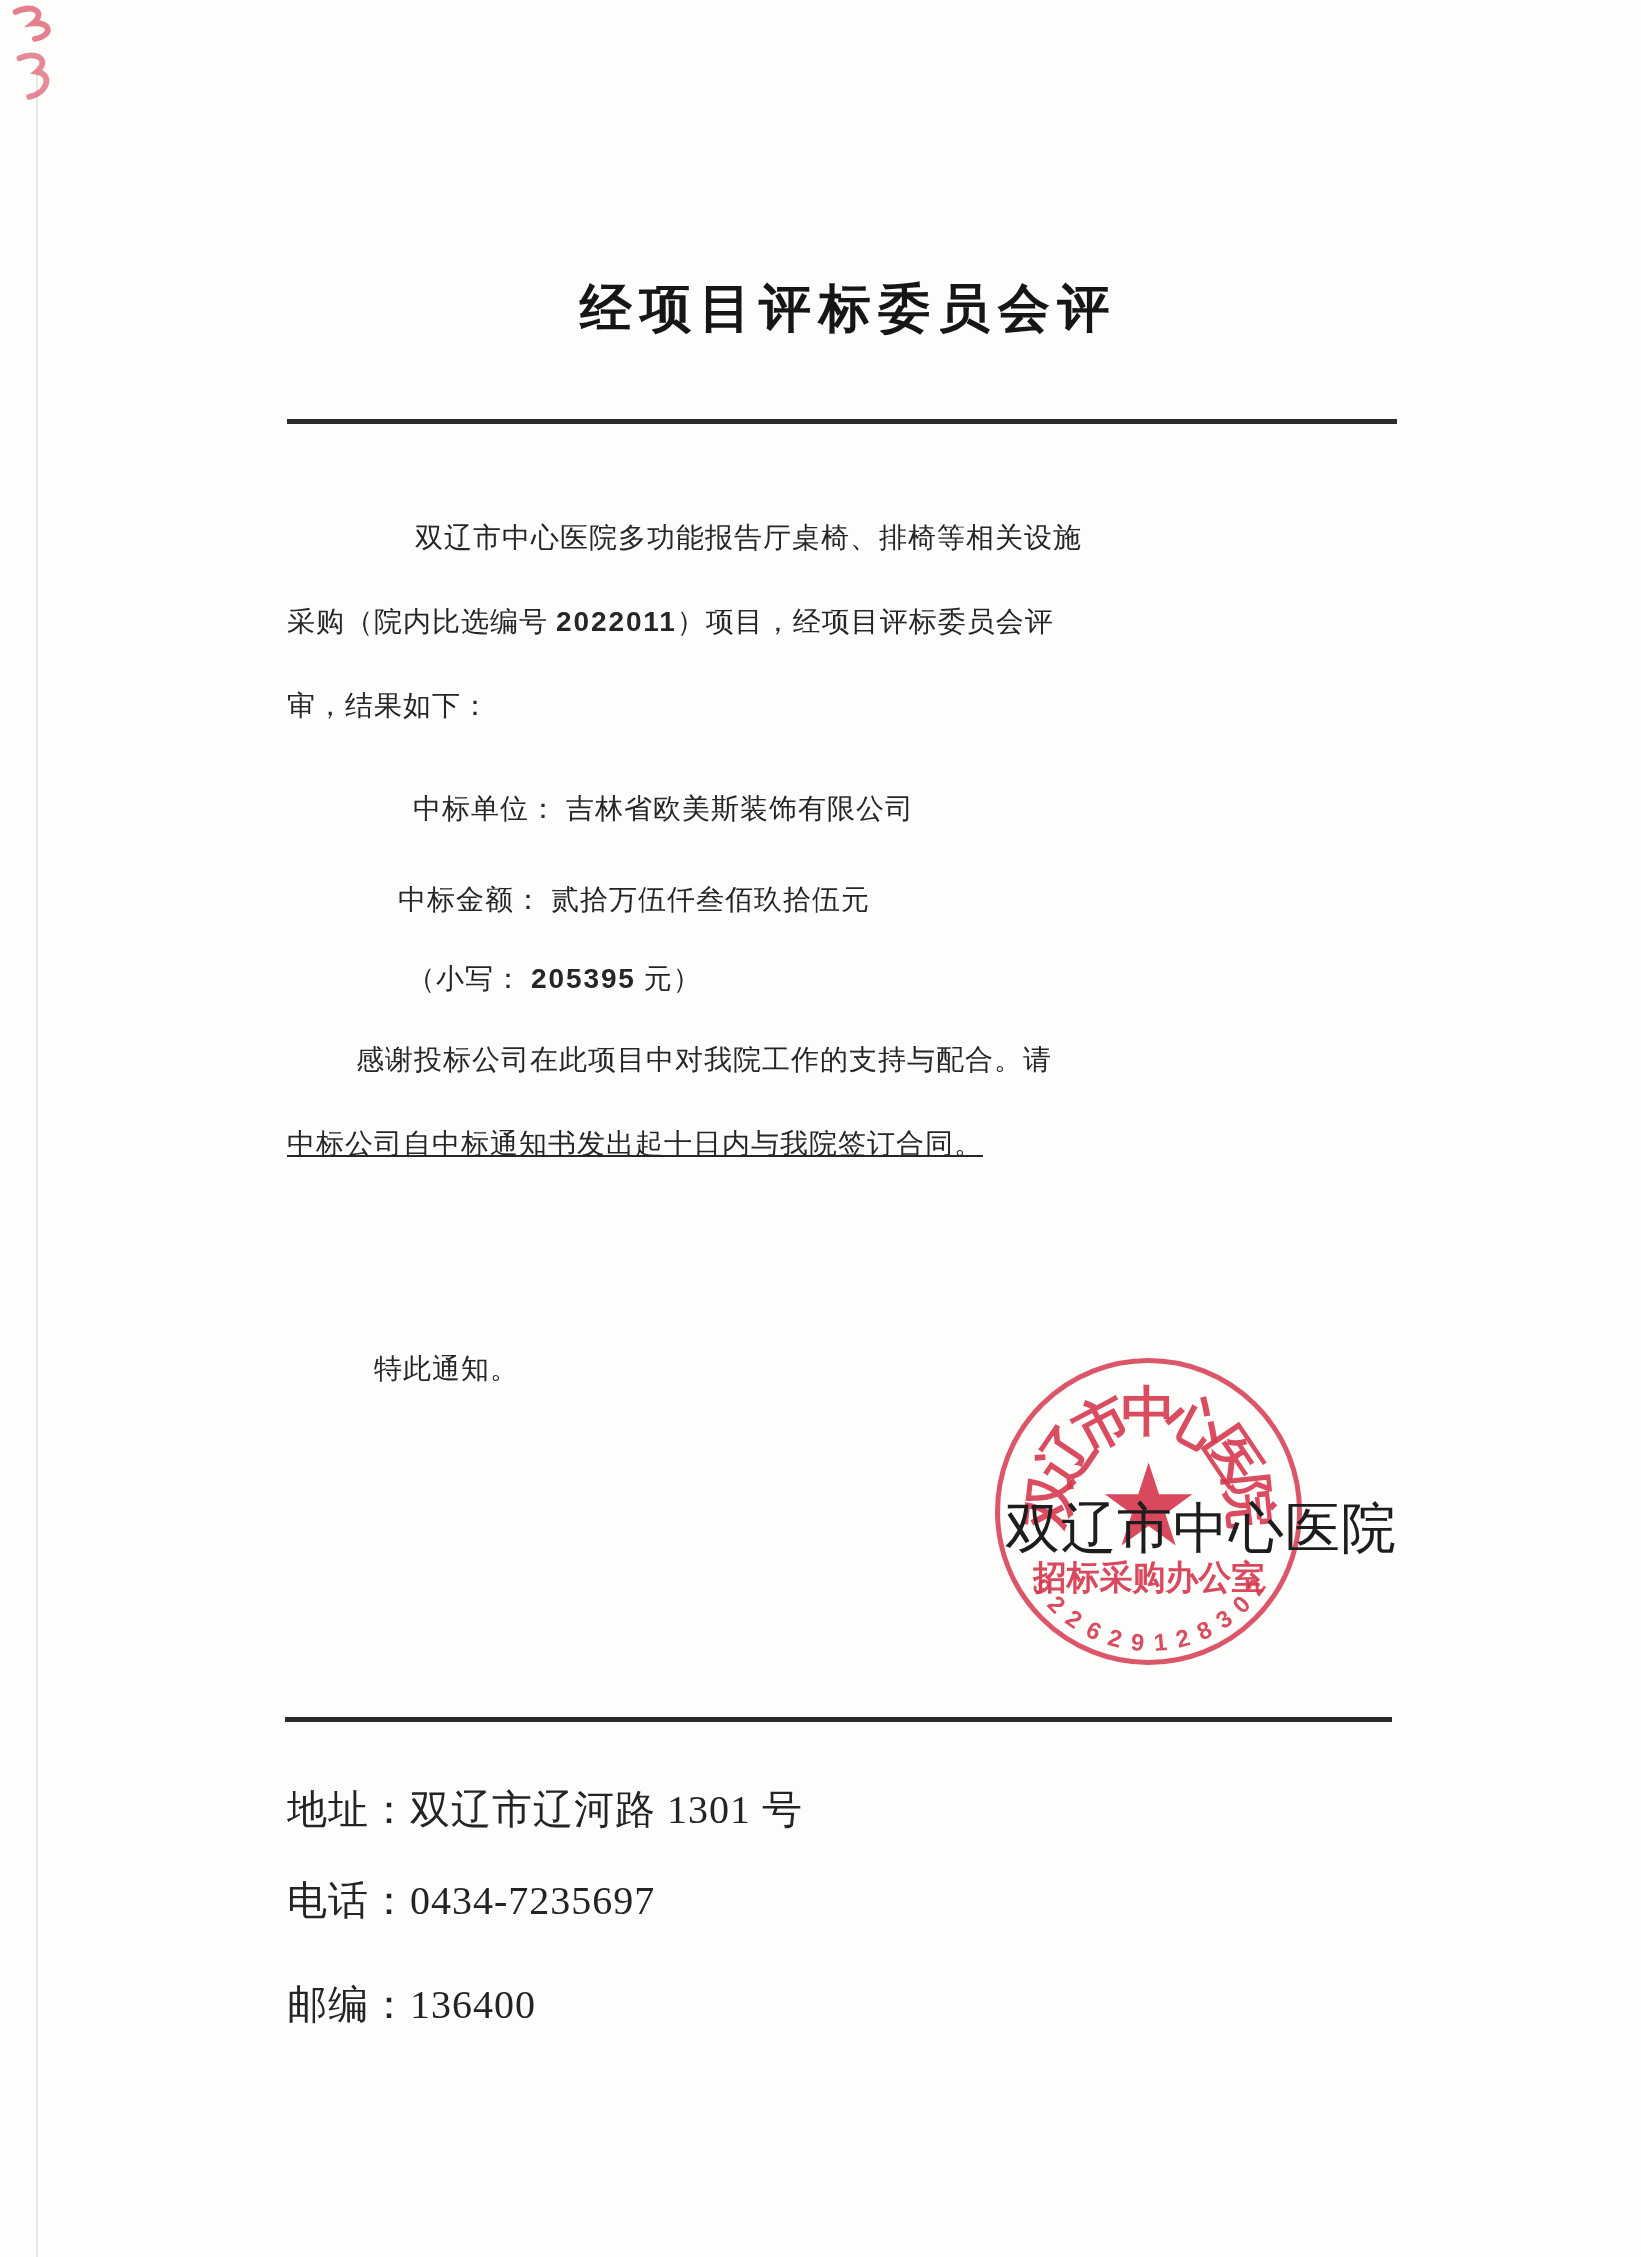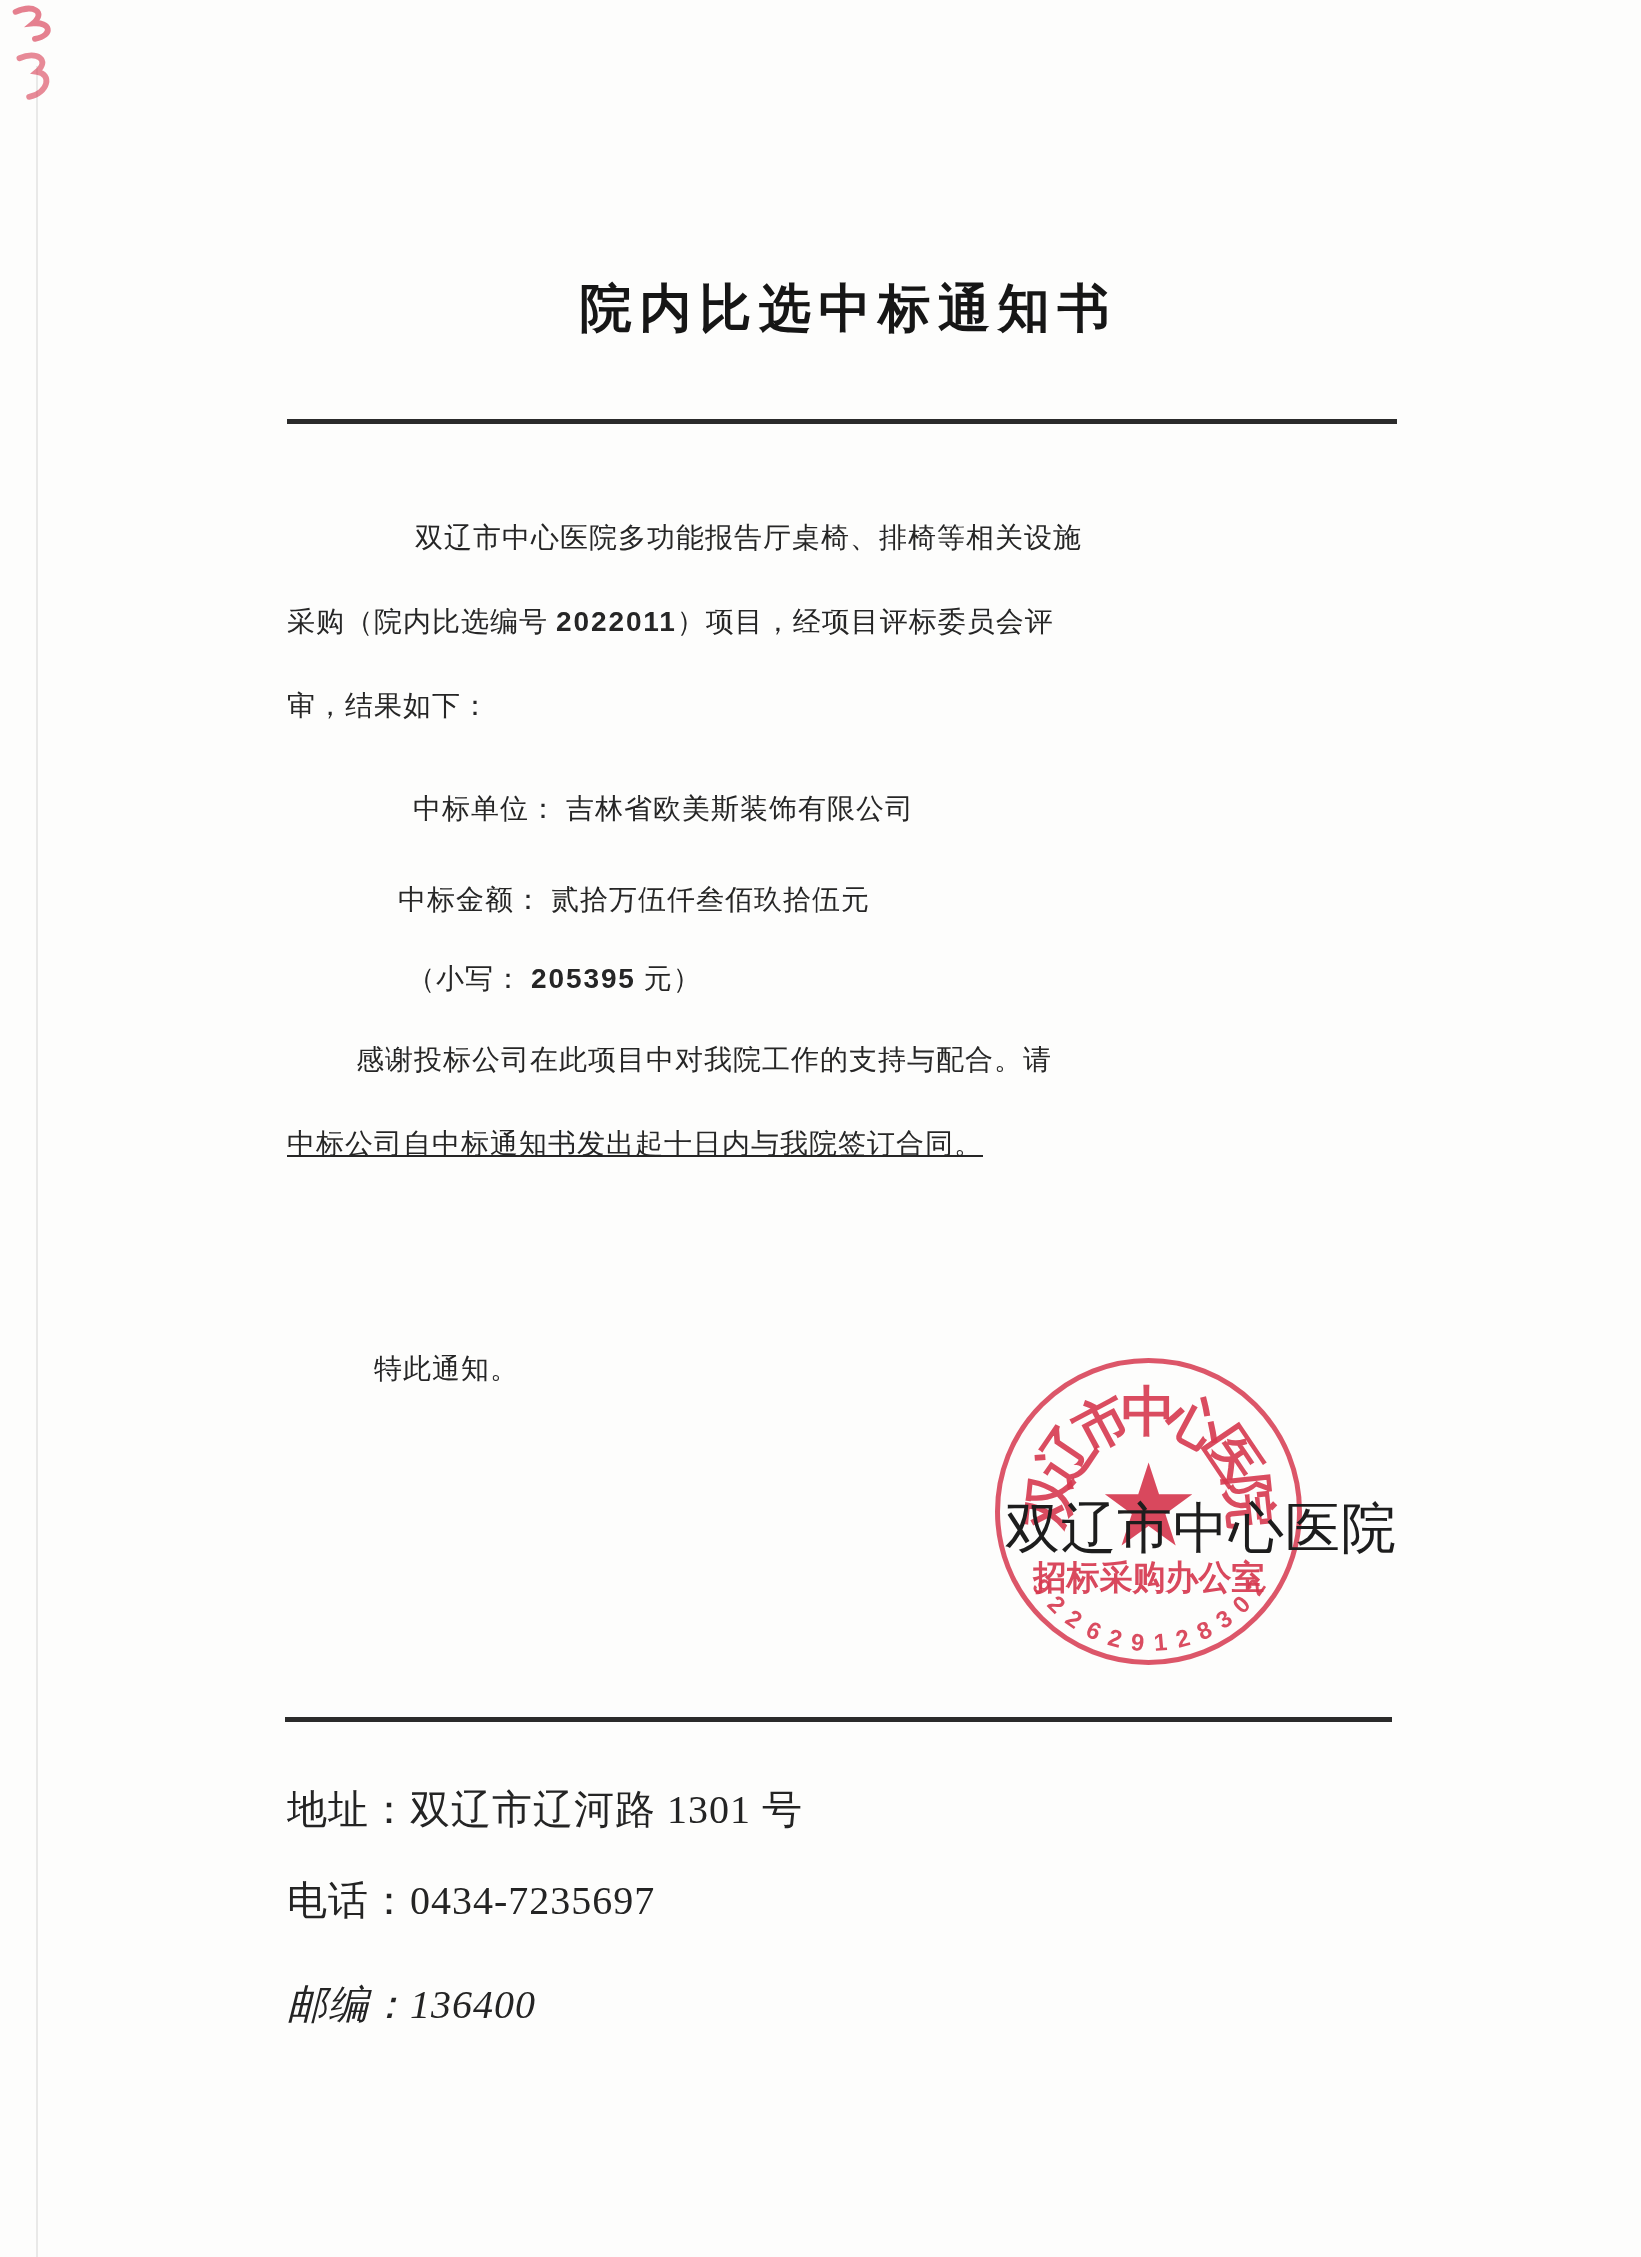--- a/index.html
+++ b/index.html
@@ -50,21 +50,21 @@
     position:absolute; left:981px; top:1593px;
     font-size:44px; letter-spacing:1.9px; color:#222; z-index:3; white-space:nowrap;
   }
 
   .footer-line {
     position:absolute; left:287px;
     font-size:40px; letter-spacing:1px; color:#242424; white-space:nowrap;
   }
   .f-address { top:1782px; }
   .f-phone   { top:1873px; }
-  .f-post    { top:1977px;font-style:italic; }
+  .f-post    { top:1977px; }
 
   
   .stamp {
     position:absolute; left:995px; top:1358px;
     width:307px; height:307px;
     border:5.8px solid rgba(214,56,79,0.85);
     border-radius:50%;
     box-sizing:border-box;
     z-index:1;
   }
@@ -98,21 +98,21 @@
 <body>
 
 <div class="page">
 
   <div class="scan-crease"></div>
   <svg class="red-marks" width="87" height="126" viewBox="0 0 90 130">
     <path d="M12,10 C30,2 44,10 30,22 C48,20 52,34 32,38" fill="none" stroke="rgba(216,62,84,0.65)" stroke-width="6" stroke-linecap="round"></path>
     <path d="M16,58 C34,50 48,60 34,72 C50,74 46,94 26,98" fill="none" stroke="rgba(216,62,84,0.6)" stroke-width="6" stroke-linecap="round"></path>
   </svg>
 
-  <div class="doc-title">院内比选中标通知书</div>
+  <div class="doc-title">经项目评标委员会评</div>
   <div class="rule rule-top"></div>
 
   <div class="bline" style="left:415px; top:519px;">双辽市中心医院多功能报告厅桌椅、排椅等相关设施</div>
   <div class="bline" style="left:287px; top:603px;"><span>采购（院内比选编号 </span><span class="num">2022011</span><span>）项目，经项目评标委员会评</span></div>
   <div class="bline" style="left:287px; top:687px;">审，结果如下：</div>
 
   <div class="bline" style="left:413px; top:790px;">中标单位： 吉林省欧美斯装饰有限公司</div>
   <div class="bline" style="left:398px; top:881px;text-align:center;">中标金额： 贰拾万伍仟叁佰玖拾伍元</div>
   <div class="bline" style="left:407px; top:960px;"><span>（小写： </span><span class="num">205395</span><span> 元）</span></div>
 

